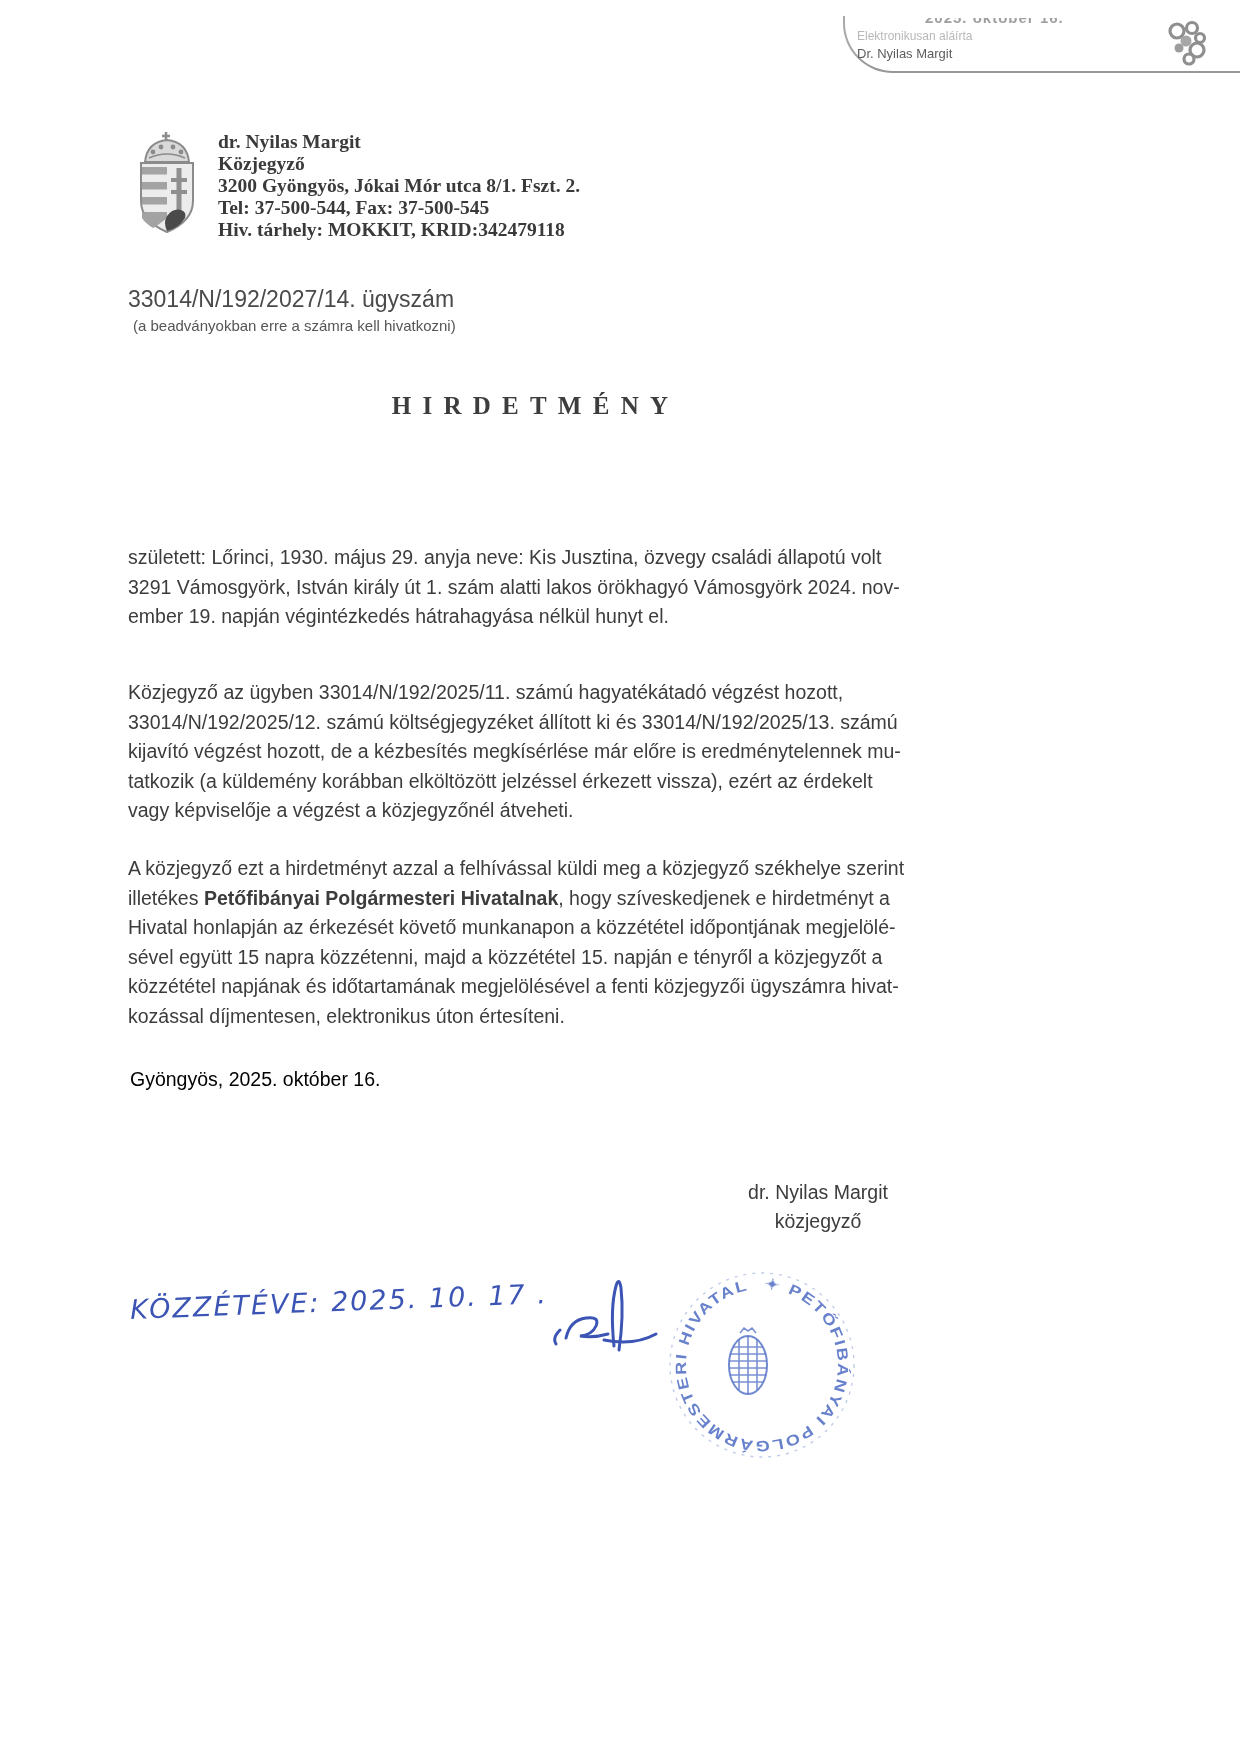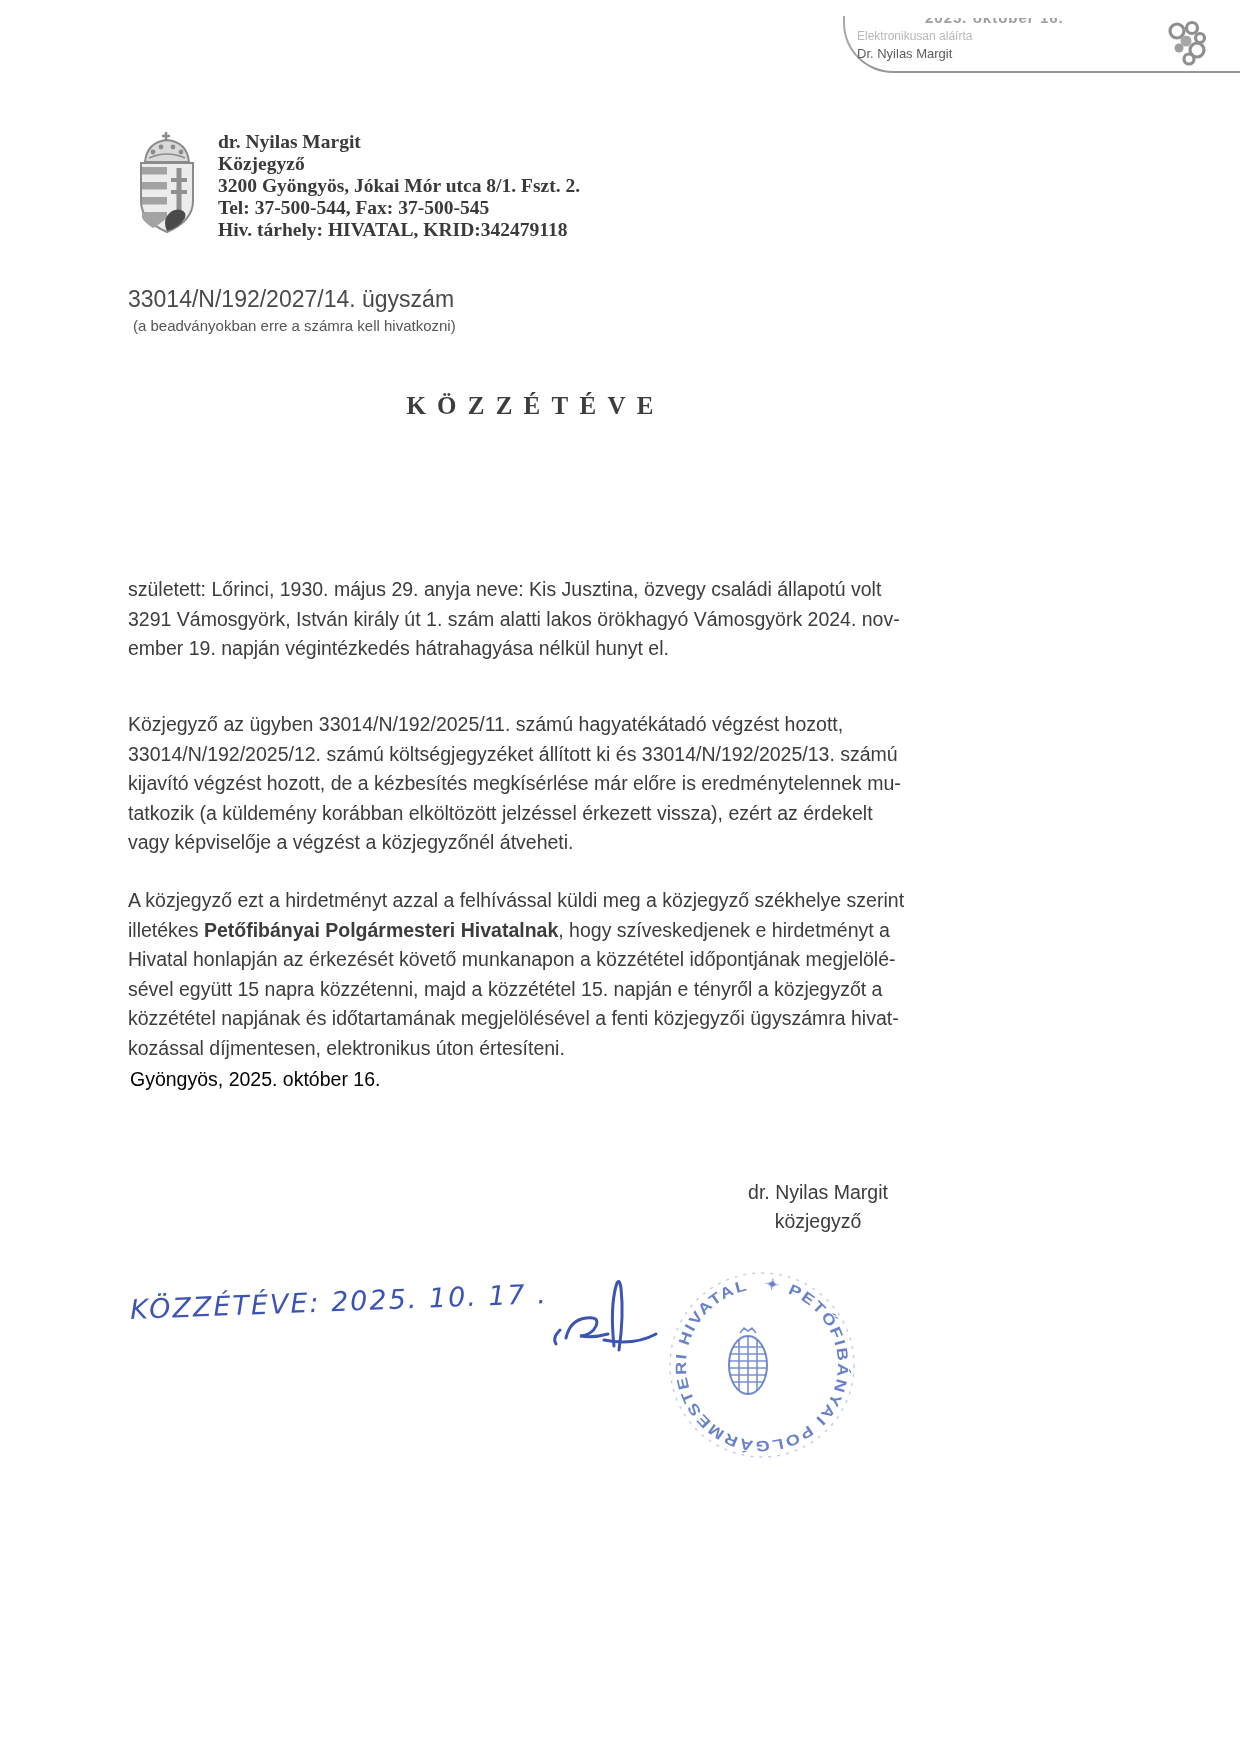--- a/index.html
+++ b/index.html
@@ -27,21 +27,21 @@
   .case-no{left:128px;top:286px;font-size:23px;color:#4a4a4a;}
   .case-note{left:133px;top:317px;font-size:15px;color:#555;}
 
   
   .col{left:128px;width:815px;}
   .doc-title{top:392px;text-align:center;font-family:"Liberation Serif",serif;
     font-weight:bold;font-size:25px;letter-spacing:0.45em;color:#3d3d3d;}
   .subj{top:447px;text-align:center;font-weight:bold;font-size:22.5px;color:#3a3a3a;line-height:32px;}
 
   
-  .para{font-size:19.5px;line-height:29.5px;white-space:pre-line;color:#3c3c3c;margin-top:32px;}
+  .para{font-size:19.5px;line-height:29.5px;white-space:pre-line;color:#3c3c3c;}
   .p1{top:543px;}
   .p2{top:678px;}
   .p3{top:854px;}
   .bold{font-weight:bold;}
 
   .dateline{left:130px;top:1068px;font-size:19.5px;color:#000000;}
   .sig-block{left:687px;top:1178px;width:262px;text-align:center;
     font-size:19.5px;line-height:29px;color:#3c3c3c;}
 
   
@@ -101,27 +101,27 @@
   </g>
 
   <path d="M34 86 q6 -8 14 -6 q6 2 4 8 q-6 10 -18 13 q-4 -8 0 -15 Z" fill="#4a4a4a"></path>
 </svg>
 
 <div class="abs lh-text">
   <div>dr. Nyilas Margit</div>
   <div>Közjegyző</div>
   <div>3200 Gyöngyös, Jókai Mór utca 8/1. Fszt. 2.</div>
   <div>Tel: 37-500-544, Fax: 37-500-545</div>
-  <div>Hiv. tárhely: HIVATAL, KRID:342479118</div>
+  <div>Hiv. tárhely: MOKKIT, KRID:342479118</div>
 </div>
 
 <div class="abs case-no">33014/N/192/2027/14. ügyszám</div>
 <div class="abs case-note">(a beadványokban erre a számra kell hivatkozni)</div>
 
-<div class="abs col doc-title">KÖZZÉTÉVE</div>
+<div class="abs col doc-title">HIRDETMÉNY</div>
 <div class="abs col subj">
 </div>
 
 <div class="abs col para p1">született: Lőrinci, 1930. május 29. anyja neve: Kis Jusztina, özvegy családi állapotú volt
 3291 Vámosgyörk, István király út 1. szám alatti lakos örökhagyó Vámosgyörk 2024. nov-
 ember 19. napján végintézkedés hátrahagyása nélkül hunyt el.</div>
 <div class="abs col para p2">Közjegyző az ügyben 33014/N/192/2025/11. számú hagyatékátadó végzést hozott,
 33014/N/192/2025/12. számú költségjegyzéket állított ki és 33014/N/192/2025/13. számú
 kijavító végzést hozott, de a kézbesítés megkísérlése már előre is eredménytelennek mu-
 tatkozik (a küldemény korábban elköltözött jelzéssel érkezett vissza), ezért az érdekelt

